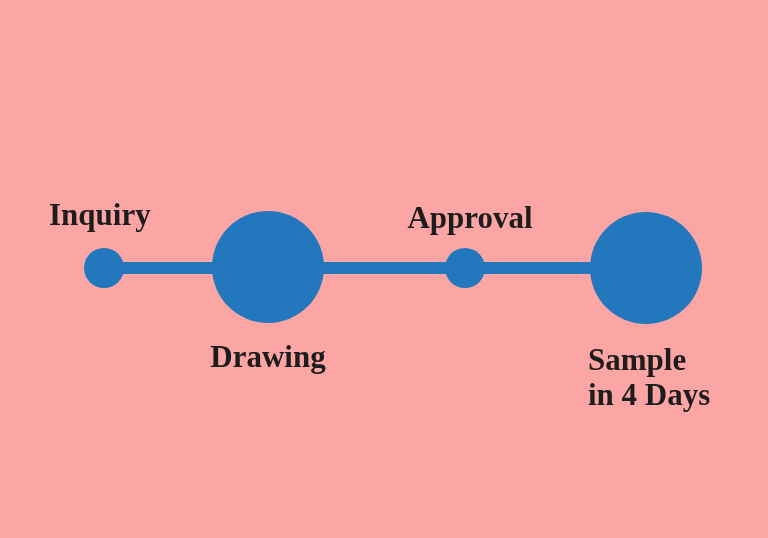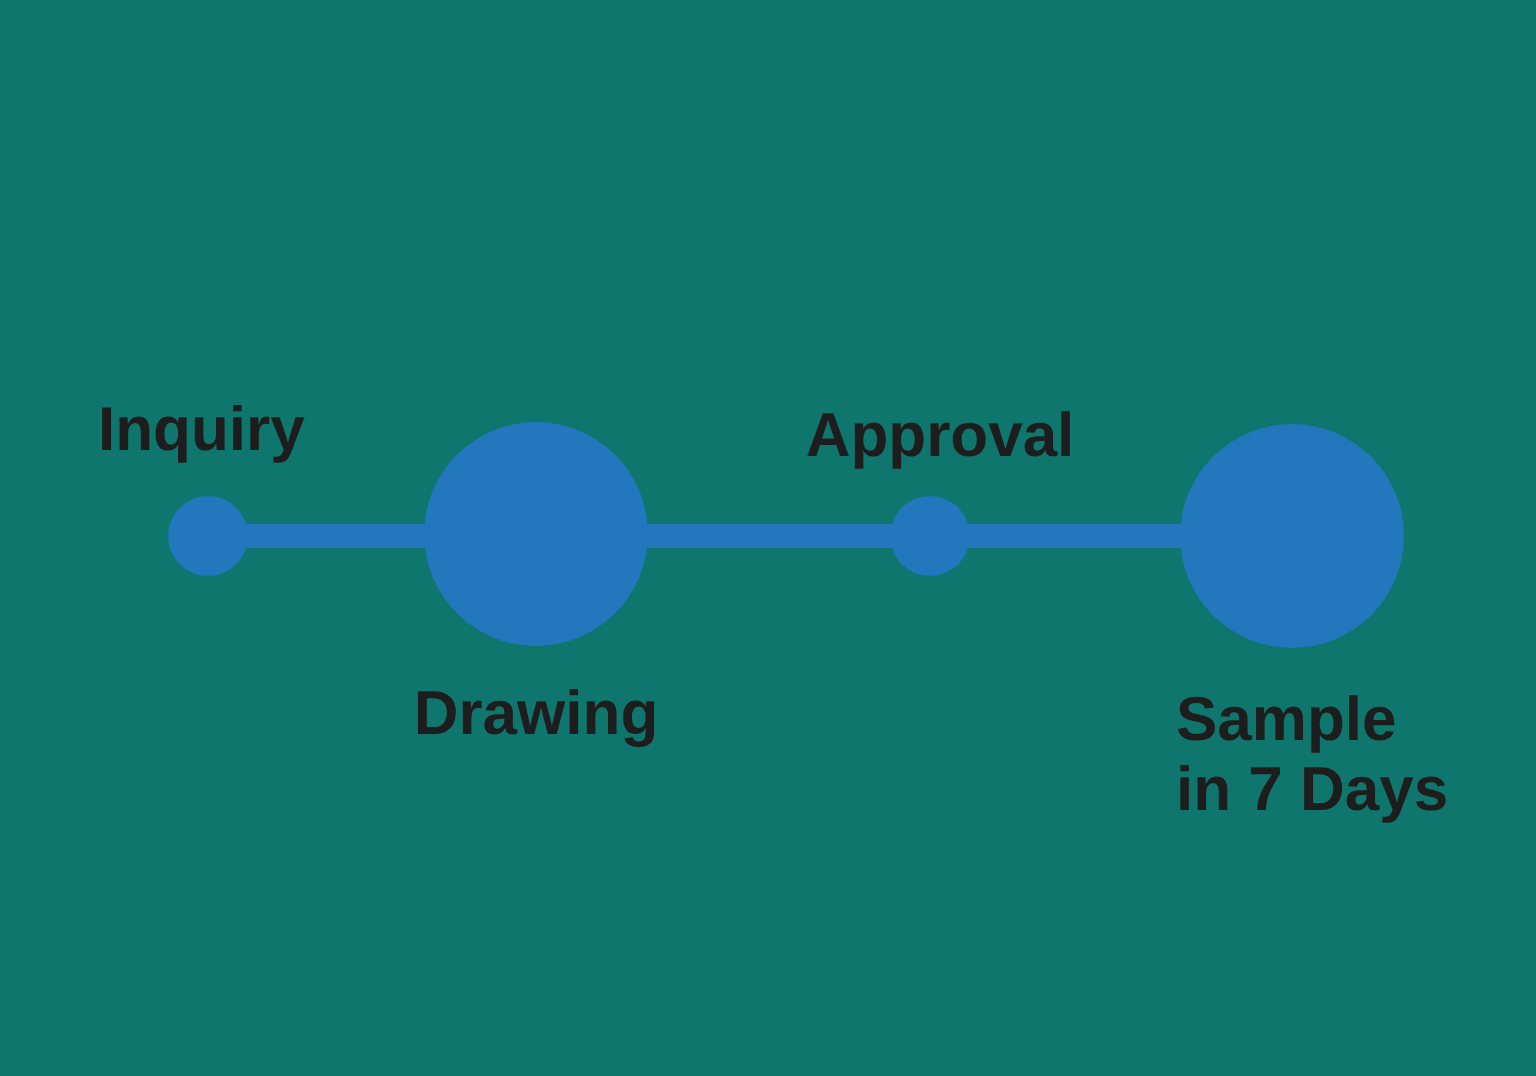--- a/index.html
+++ b/index.html
@@ -39,33 +39,33 @@
     letter-spacing: 0px;
   }
   .label-1 { left: 49px;  top: 197px; }
   .label-2 { left: 268px; top: 339px; transform: translateX(-50%); }
   .label-3 { left: 470px; top: 200px; transform: translateX(-50%); }
   .label-4 { left: 588px; top: 342px; }
 </style>
 </head>
 <body>
 
-<div class="canvas" style="background-color: #0f766e; color: rgb(29, 29, 29);">
+<div class="canvas" style="background-color: #fca5a5; color: rgb(29, 29, 29); font-family: Liberation Serif, serif;">
 
   <div class="connector" style="background-color: rgb(34, 119, 189);"></div>
 
   <div class="node node-small node-1" style="background-color: rgb(34, 119, 189);"></div>
 
   <div class="node node-large node-2" style="background-color: rgb(34, 119, 189);"></div>
 
   <div class="node node-small node-3" style="background-color: rgb(34, 119, 189);"></div>
 
   <div class="node node-large node-4" style="background-color: rgb(34, 119, 189);"></div>
 
   <div class="step-label label-1">Inquiry</div>
 
   <div class="step-label label-3">Approval</div>
 
   <div class="step-label label-2">Drawing</div>
 
   <div class="step-label label-4">Sample
-in 7 Days</div>
+in 4 Days</div>
 </div>
 
 </body></html>

